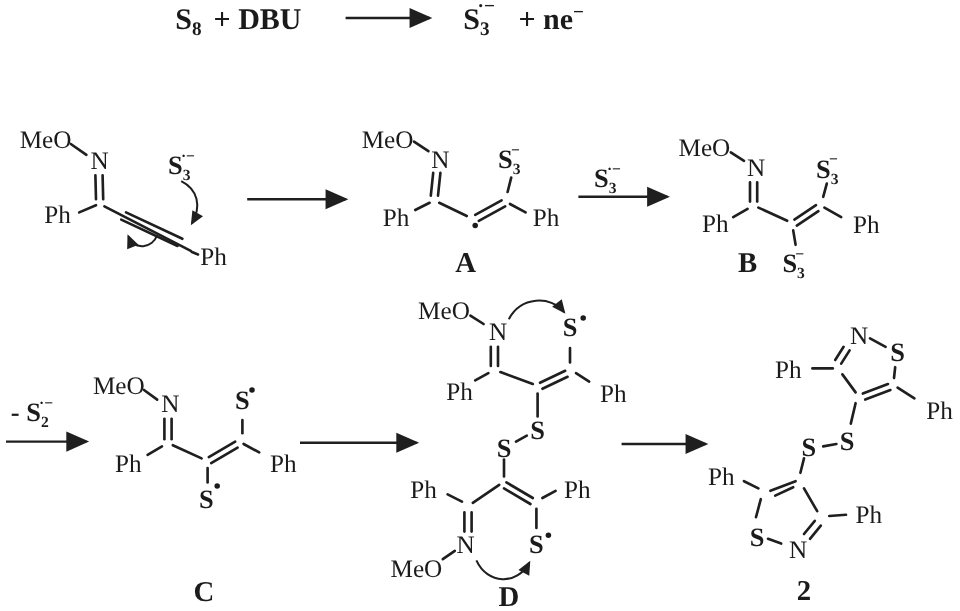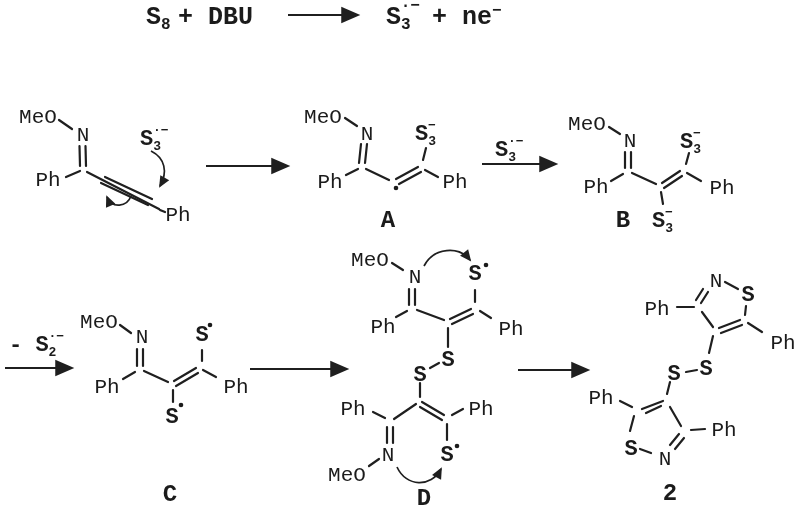--- a/index.html
+++ b/index.html
@@ -1,17 +1,17 @@
 <!DOCTYPE html>
 <html><head>
 <meta charset="utf-8">
 <style>
   html,body{margin:0;padding:0;background:#ffffff}
   .scheme{position:relative;width:800px;height:509px;background:#fff;
-          font-family:Liberation Mono, monospace;overflow:hidden}
+          font-family:Liberation Serif, serif;overflow:hidden}
   text{fill:#1b1b1b}
   .atom{font-size:21px;font-weight:400}
   .satom{font-size:22px;font-weight:bold}
   .eq{font-size:25px;font-weight:bold}
   .cmpd{font-size:24px;font-weight:bold}
   .sub{font-size:13px}
   .sup{font-size:13px}
   .eqs .sub{font-size:16px}
   .eqs .sup{font-size:16px}
   .bond{stroke:#1f1f1f;stroke-width:2.2;stroke-linecap:round;fill:none}

